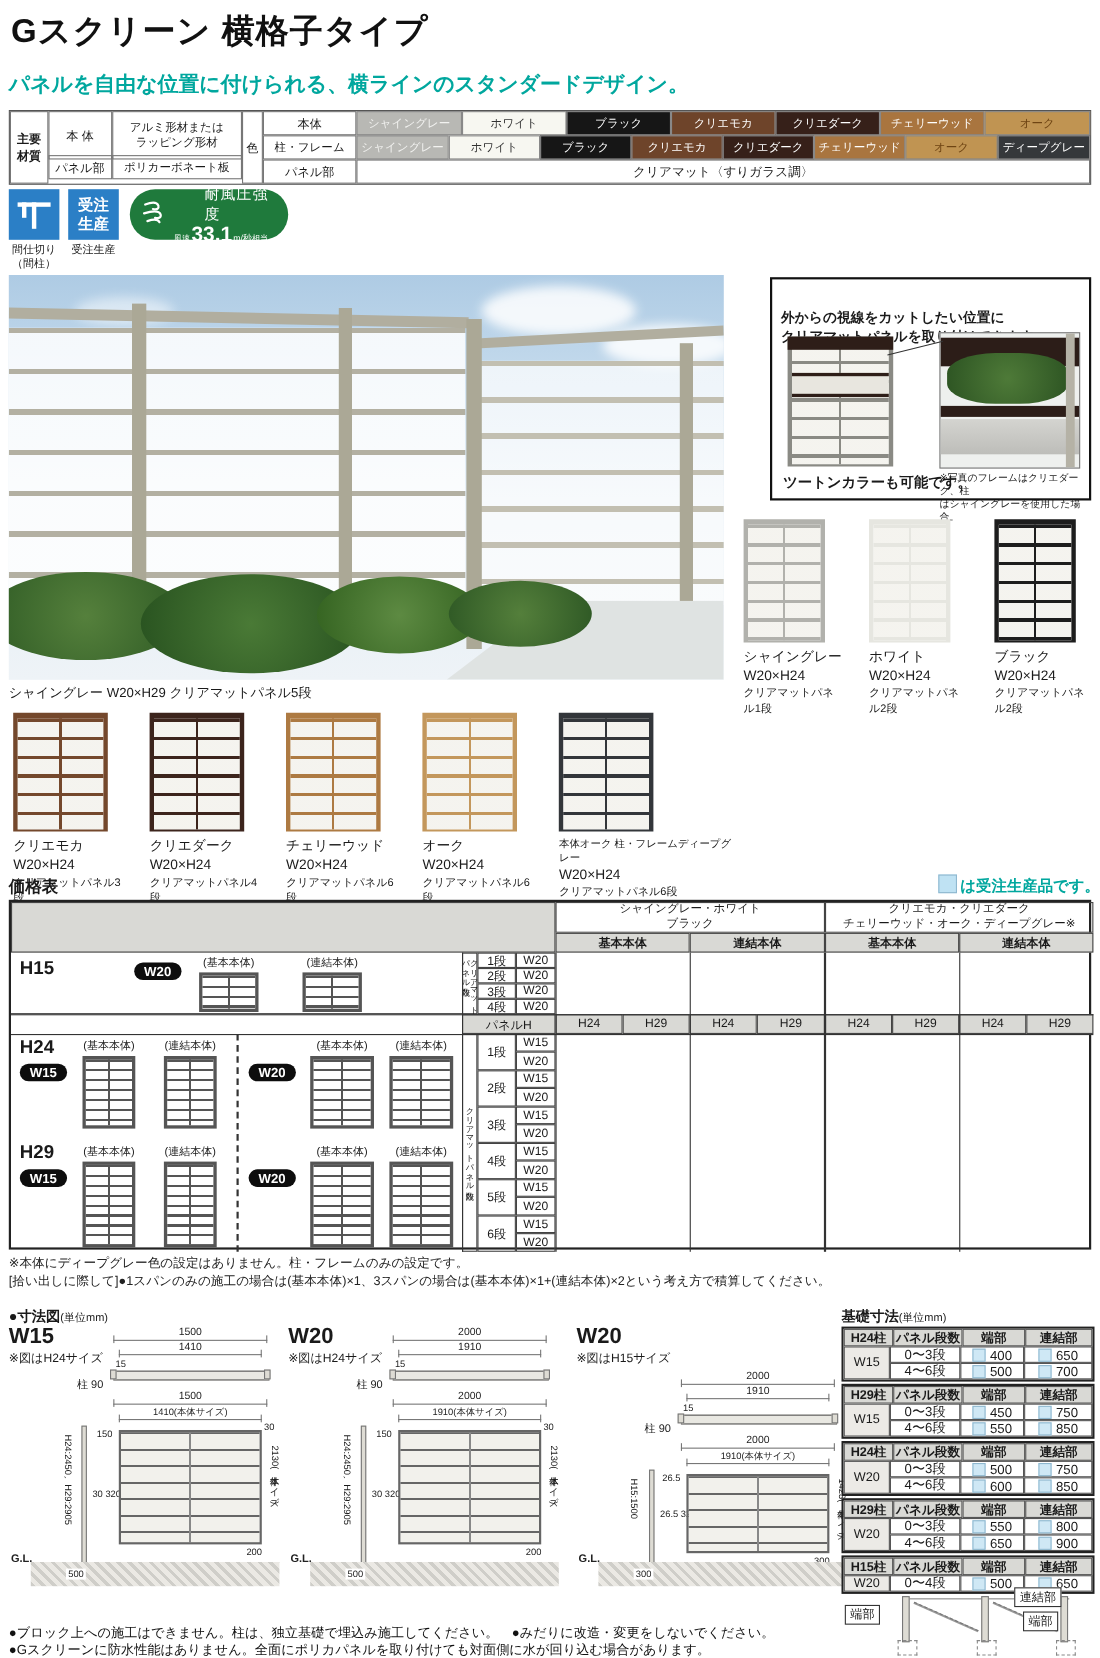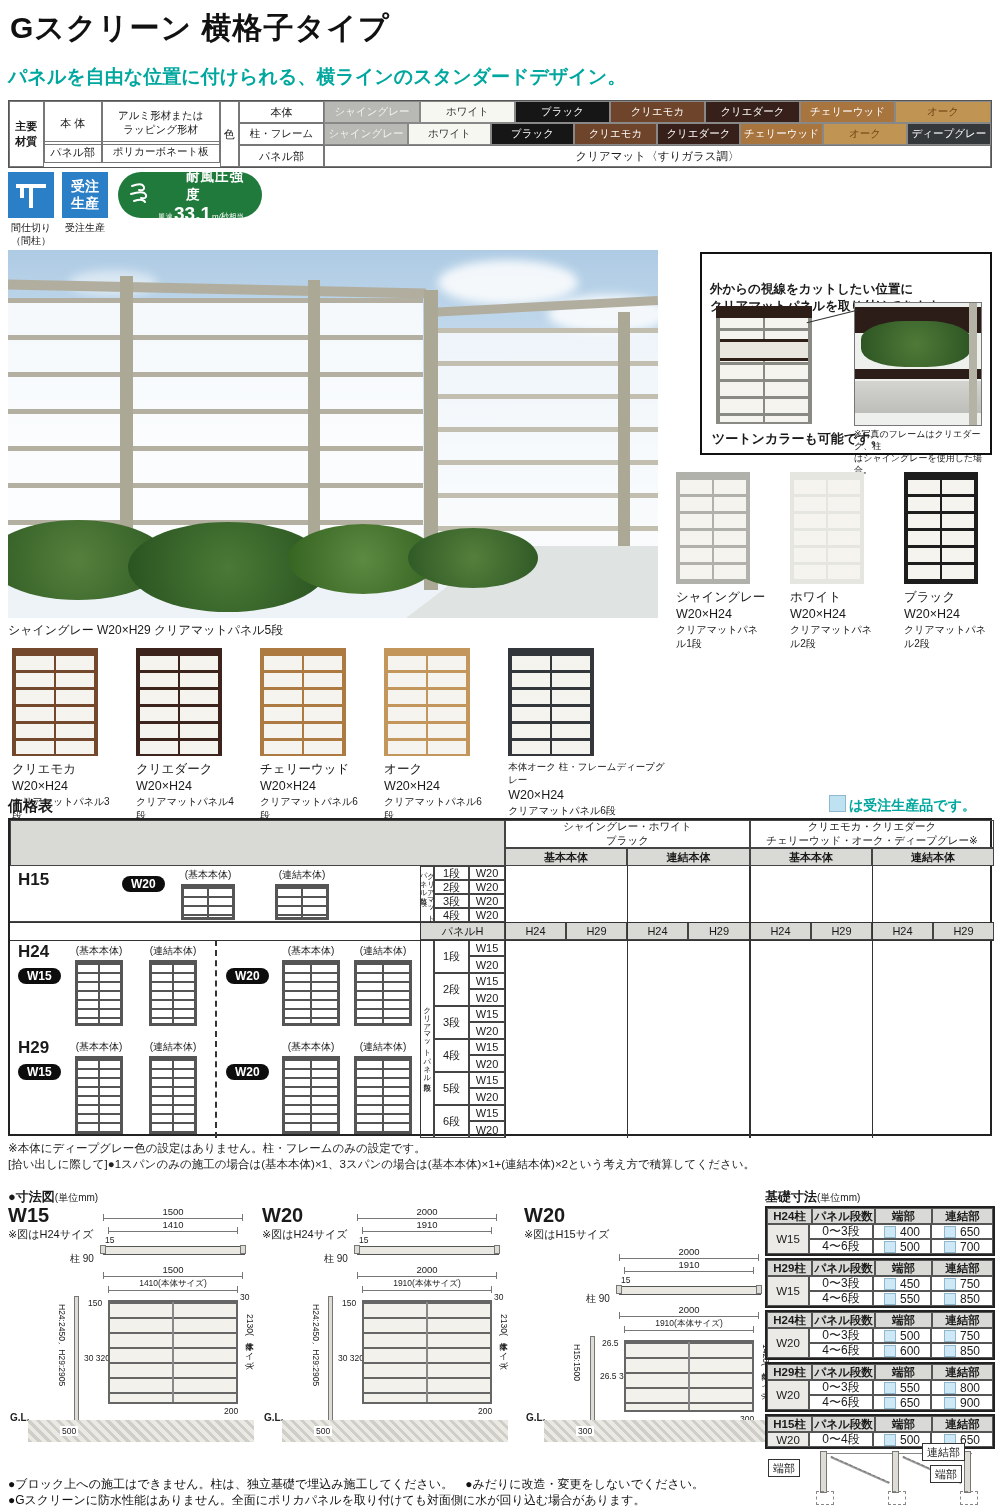--- a/index.html
+++ b/index.html
@@ -148,21 +148,21 @@
 
   <div class="abs windbox" style="left:118px;top:172px;width:144px;height:46px;">
     <span style="margin-right:6px;">
       <svg width="22" height="26" viewBox="0 0 22 26">
           <path d="M2 6 Q12 2 14 7 Q15 11 9 10" fill="none" stroke="#fff" stroke-width="2" stroke-linecap="round"></path>
           <path d="M1 14 Q14 10 16 15 Q17 19 11 18" fill="none" stroke="#fff" stroke-width="2" stroke-linecap="round"></path>
           <path d="M4 21 Q13 18 15 22" fill="none" stroke="#fff" stroke-width="2" stroke-linecap="round"></path>
         </svg>
     </span>
     <span style="display:flex;flex-direction:column;">
-      <span style="font-size:13.5px;font-weight:bold;letter-spacing:1px;padding-left:28px;">耐風圧強度</span>
+      <span style="font-size:13.5px;font-weight:normal;letter-spacing:1px;padding-left:28px;">耐風圧強度</span>
       <span style="display:flex;align-items:flex-end;line-height:1;">
         <span style="font-size:7.5px;margin-bottom:2px;">風速</span>
         <span style="font-size:19px;font-weight:bold;margin:0 1px;">33.1</span>
         <span style="font-size:8px;margin-bottom:2px;">m/秒</span>
         <span style="font-size:7.5px;margin-bottom:2px;">相当</span>
       </span>
     </span>
   </div>
 
   <div class="abs photo" style="left:8px;top:250px;width:650px;height:368px;">
@@ -247,21 +247,21 @@
     </div>
     <div style="width:170px;">
       <div class="fence" style="width: 86px; height: 108px; --fc: #33363a;"></div>
       <div style="margin-top:5px;font-size:9.5px;">本体オーク 柱・フレームディープグレー</div>
       <div class="vname"><span>W20×H24</span></div>
       <div class="vpanels">クリアマットパネル6段</div>
     </div>
   </div>
 
   <div class="abs" style="left:8px;top:797px;font-size:15px;font-weight:bold;">価格表</div>
-  <div class="abs" style="right:24px;top:795px;font-size:14px;font-weight:bold;color:#00a79e;padding-left:11px;">
+  <div class="abs" style="right:0;top:795px;font-size:14px;font-weight:bold;color:#00a79e;padding-left:11px;">
     <span class="legend-sq"></span><span>は受注生産品です。</span>
   </div>
 
   <div class="abs ptable" style="left:8px;top:818px;width:984px;height:318px;">
 
     <div class="pc gray" style="left:0;top:0;width:495px;height:46px;border-right:1px solid #444;"></div>
     <div class="pc" style="left:495px;top:0;width:245px;height:28px;flex-direction:column;font-size:10.5px;line-height:1.3;">
       <span>シャイングレー・ホワイト</span>
         <span>ブラック</span>
     </div>

